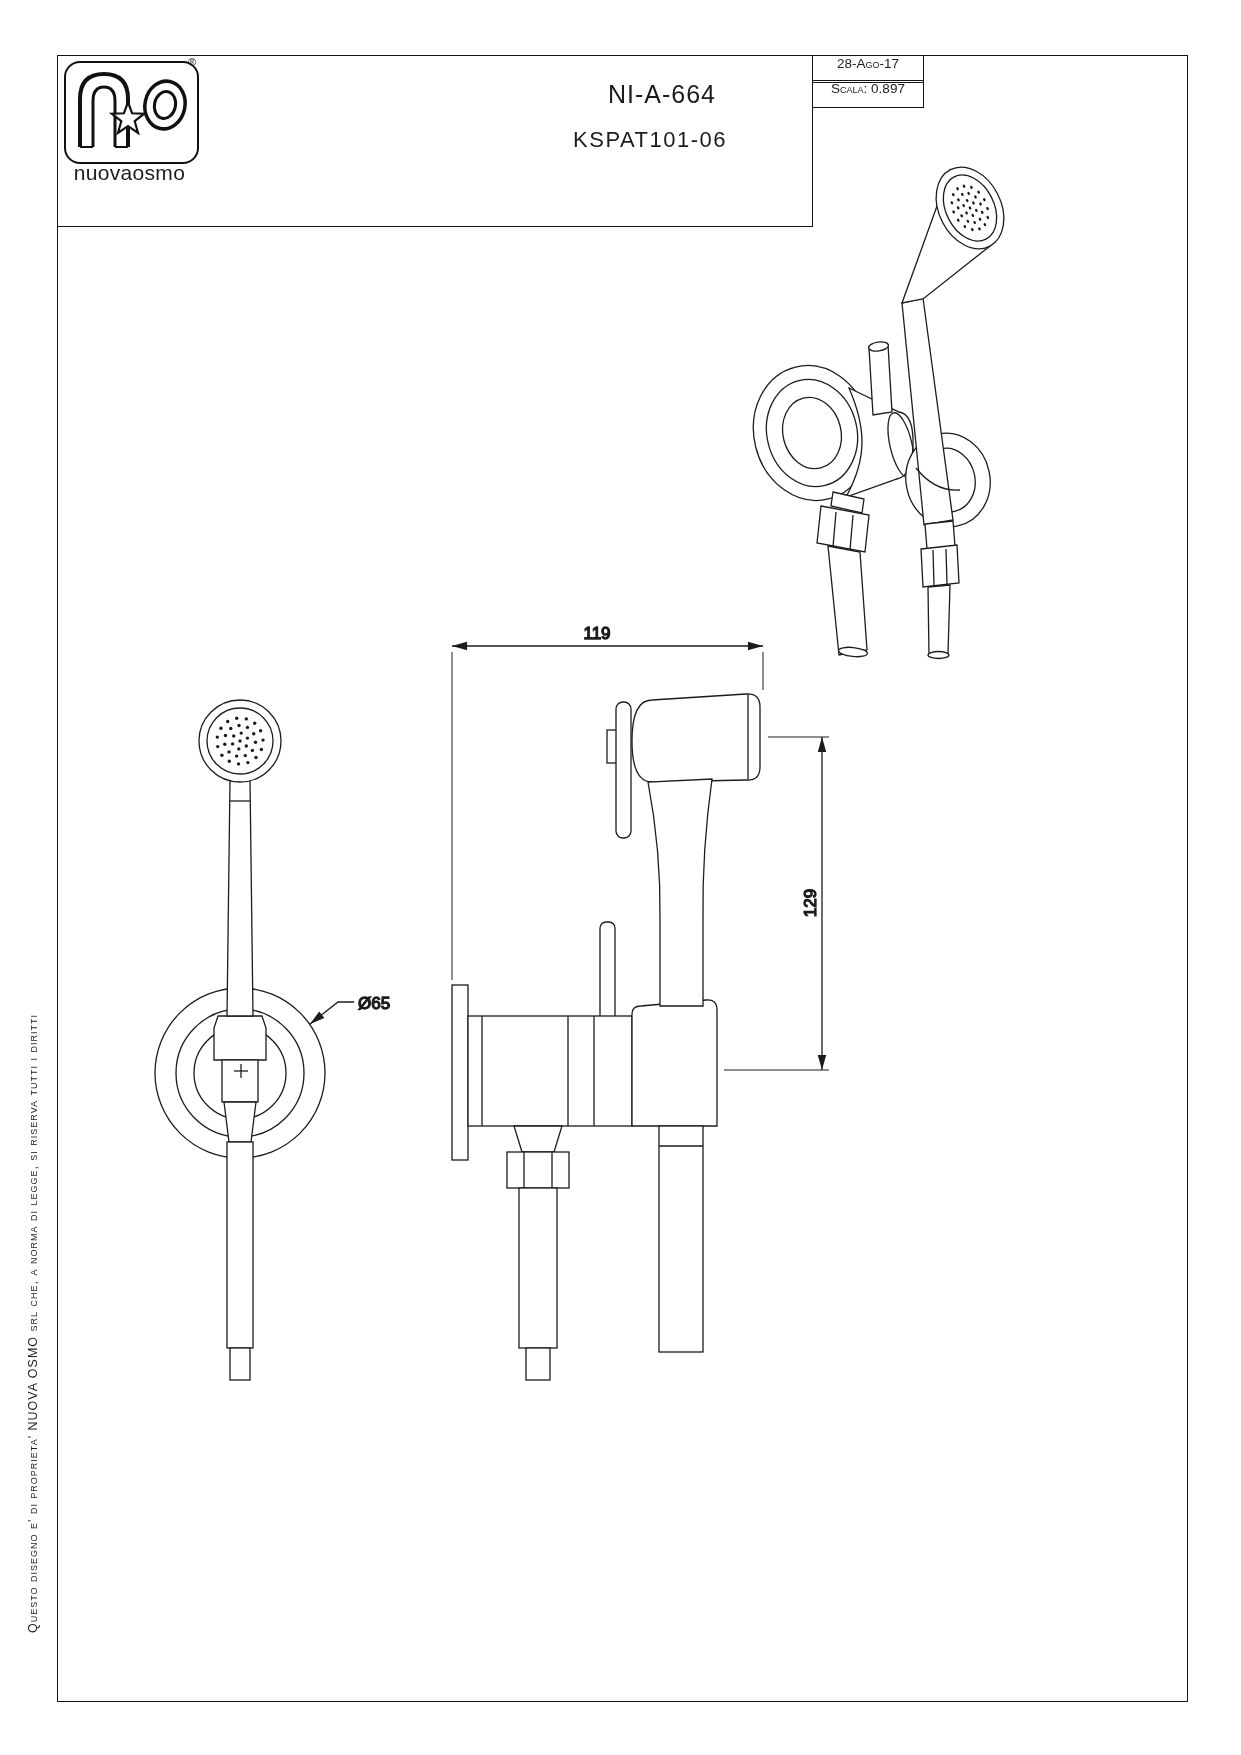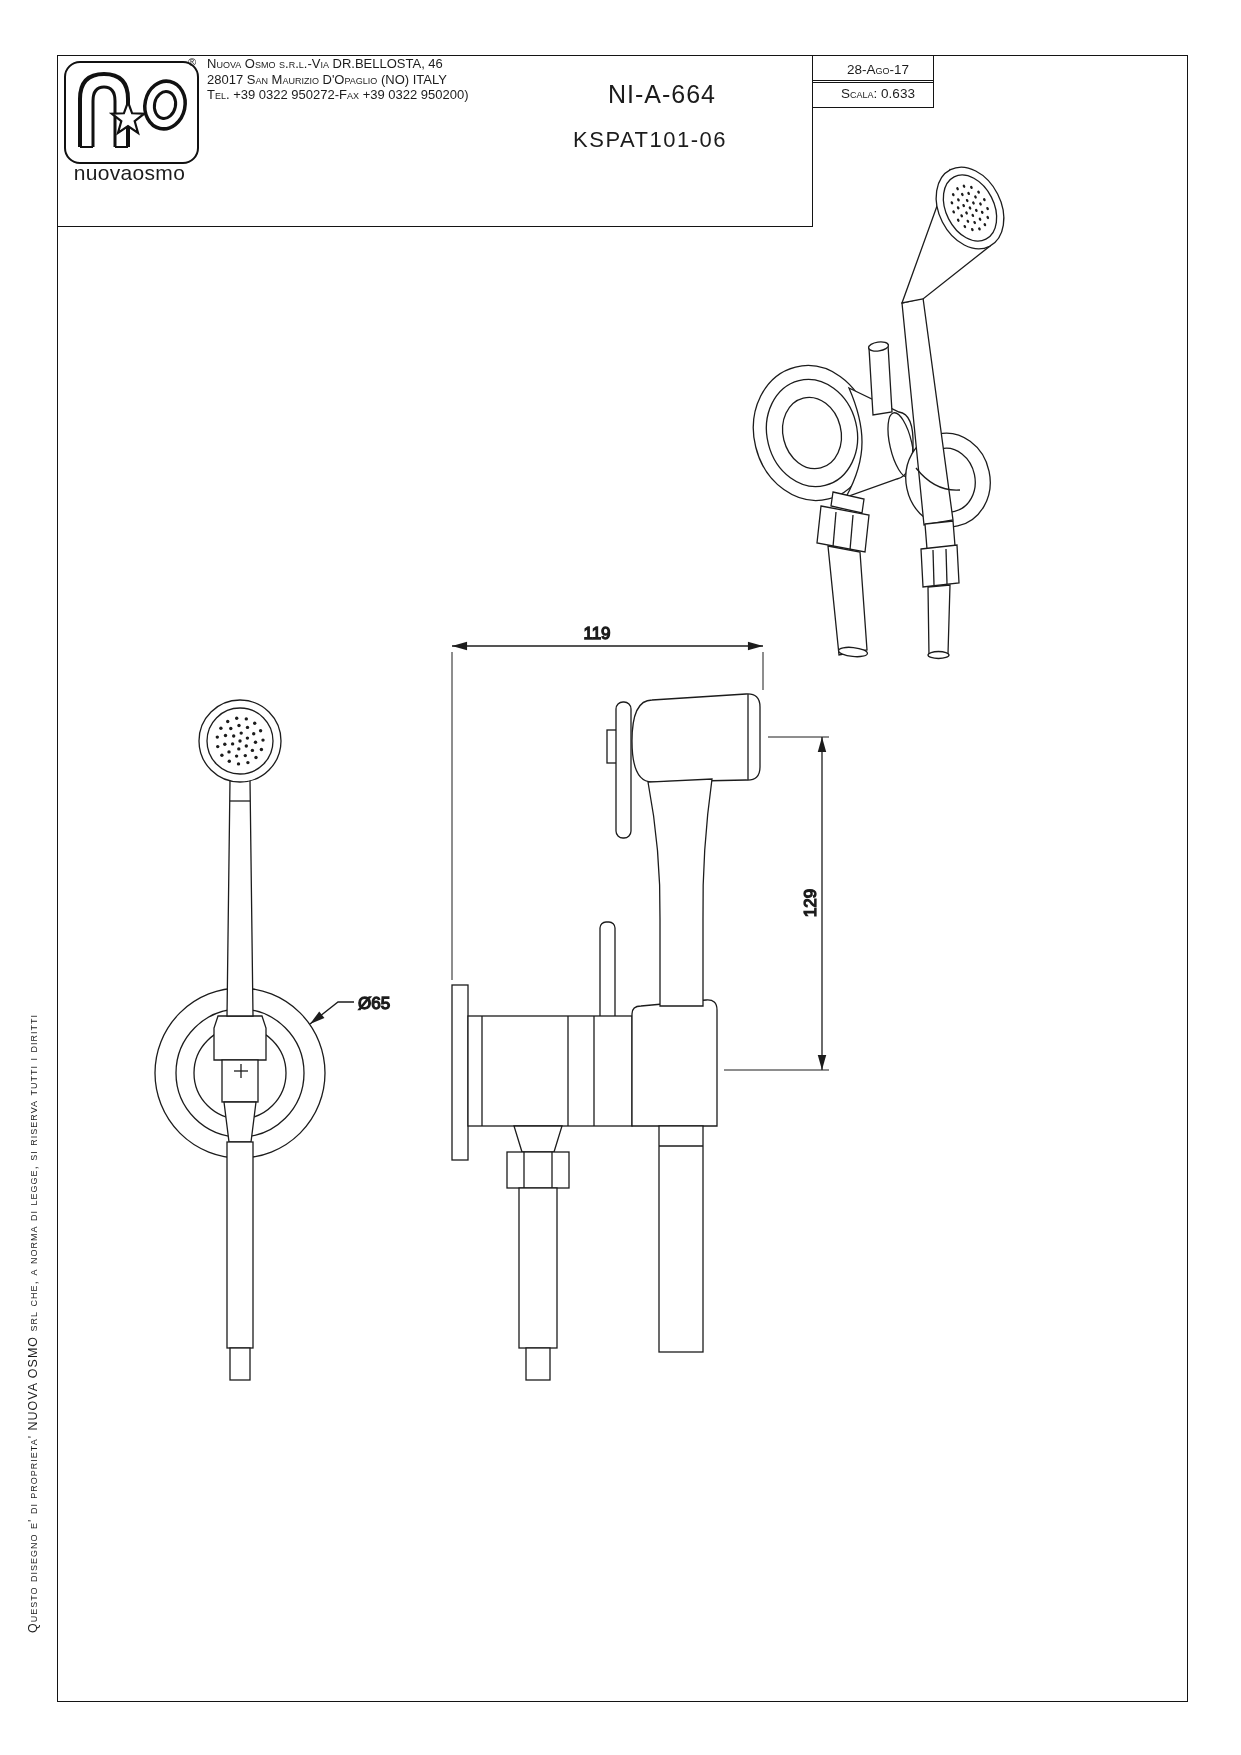--- a/index.html
+++ b/index.html
@@ -2,21 +2,21 @@
 <html><head>
 <meta charset="utf-8">
 <style>
   html,body{margin:0;padding:0;background:#ffffff;}
   .page{position:relative;width:1241px;height:1755px;background:#fff;
         font-family:"Liberation Sans","DejaVu Sans",sans-serif;color:#1c1c1c;overflow:hidden;}
   .abs{position:absolute;}
   .sc{font-variant:small-caps;}
   .nw{white-space:nowrap;}
   .frame{border:1.6px solid #141414;}
-  .tb-box{border:1.4px solid #141414;display:flex;align-items:center;justify-content:center;font-size:13.5px;padding-left:10px;}
+  .tb-box{border:1.4px solid #141414;display:flex;align-items:flex-start;justify-content:center;font-size:13.5px;}
   svg .w{fill:#fff;}
   svg text{fill:#1c1c1c;font-family:"Liberation Sans","DejaVu Sans",sans-serif;}
 </style>
 </head>
 <body>
 
 <div class="page">
 
   <div class="abs frame" style="left:57px;top:55px;width:1129px;height:1645px"></div>
   <div class="abs" style="left:57px;top:226px;width:756px;height:0;border-top:1.4px solid #141414"></div>
@@ -31,37 +31,32 @@
         <line x1="47" y1="82" x2="60" y2="82" stroke-width="2"></line>
         <ellipse cx="97" cy="40" rx="20" ry="24" stroke-width="3.5" transform="rotate(12 97 40)"></ellipse>
         <ellipse cx="97" cy="40" rx="10.5" ry="13.5" stroke-width="3" transform="rotate(12 97 40)"></ellipse>
         <path d="M60,37 L64.1,48.3 L76.2,48.7 L66.7,56.2 L70,67.8 L60,61 L50,67.8 L53.3,56.2 L43.8,48.7 L55.9,48.3 Z" fill="#fff" stroke-width="2.2"></path>
       </g>
     </svg>
   </div>
   <div class="abs" style="left:188px;top:56px;font-size:11px">®</div>
   <div class="abs" style="left:64px;top:161px;width:131px;text-align:center;font-weight:400;font-size:21px;letter-spacing:.3px">nuovaosmo</div>
 
-  <div class="abs sc nw" style="left:207px;top:56px;font-size:13px;line-height:15.6px">
-    <div>Nuova Osmo s.r.l.-Via DR.BELLOSTA, 46</div>
-    <div>28017 San Maurizio D'Opaglio (NO) ITALY</div>
-    <div>Tel. +39 0322 950272-Fax +39 0322 950200)</div>
-  </div>
 
   <div class="abs nw" style="left:552px;top:80px;width:220px;text-align:center;font-size:25px;letter-spacing:1px">NI-A-664</div>
   <div class="abs nw" style="left:540px;top:127px;width:220px;text-align:center;font-size:22px;letter-spacing:1.5px">KSPAT101-06</div>
 
   <div class="abs sc nw" style="left:283px;top:170px;font-size:13.5px;line-height:17px">
   </div>
 
   <div class="abs sc tb-box" style="left:812px;top:55px;width:110px;height:26px">
     <span>28-Ago-17</span>
   </div>
   <div class="abs sc tb-box" style="left:812px;top:79.6px;width:110px;height:26px">
-    <span>Scala: 0.633</span>
+    <span>Scala: 0.897</span>
   </div>
 
   <div class="abs sc nw" style="left:26px;top:1633px;width:740px;transform-origin:0 0;transform:rotate(-90deg);font-size:12.5px;letter-spacing:1px">Questo disegno e' di proprieta' NUOVA OSMO srl che, a norma di legge, si riserva tutti i diritti</div>
 
   <svg class="abs" style="left:0;top:0" width="1241" height="1755" viewBox="0 0 1241 1755">
     <defs>
       <marker id="arr" viewBox="0 0 10 6" refX="9.5" refY="3" markerWidth="13" markerHeight="7.8" orient="auto-start-reverse">
         <path d="M0.6,0.5 L9.5,3 L0.6,5.5 Z" fill="#1c1c1c"></path>
       </marker>
     </defs>

